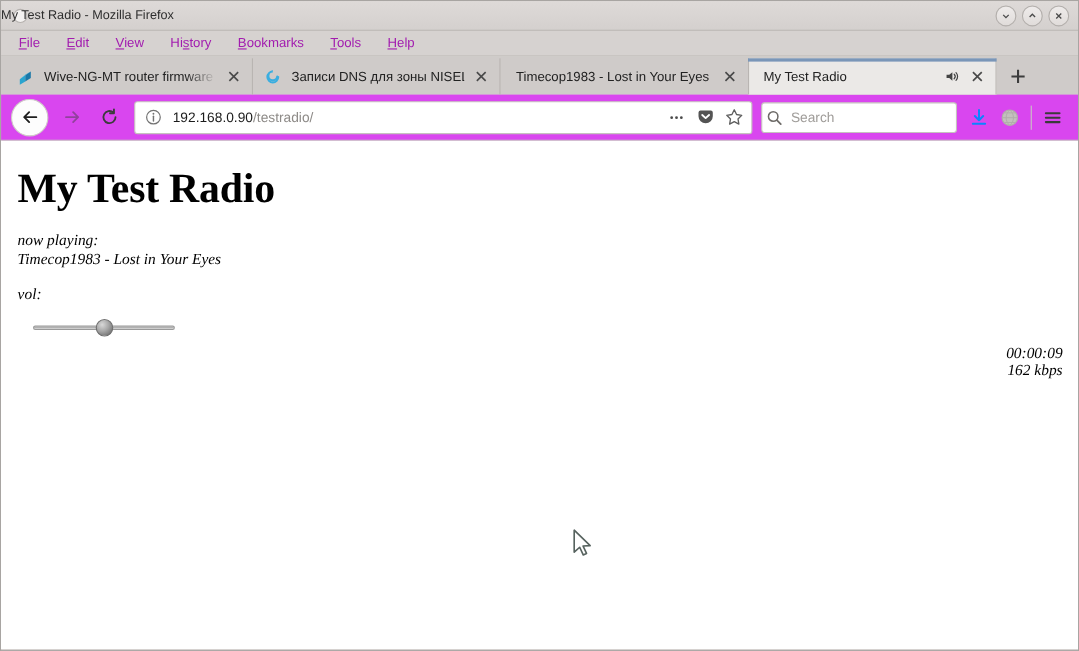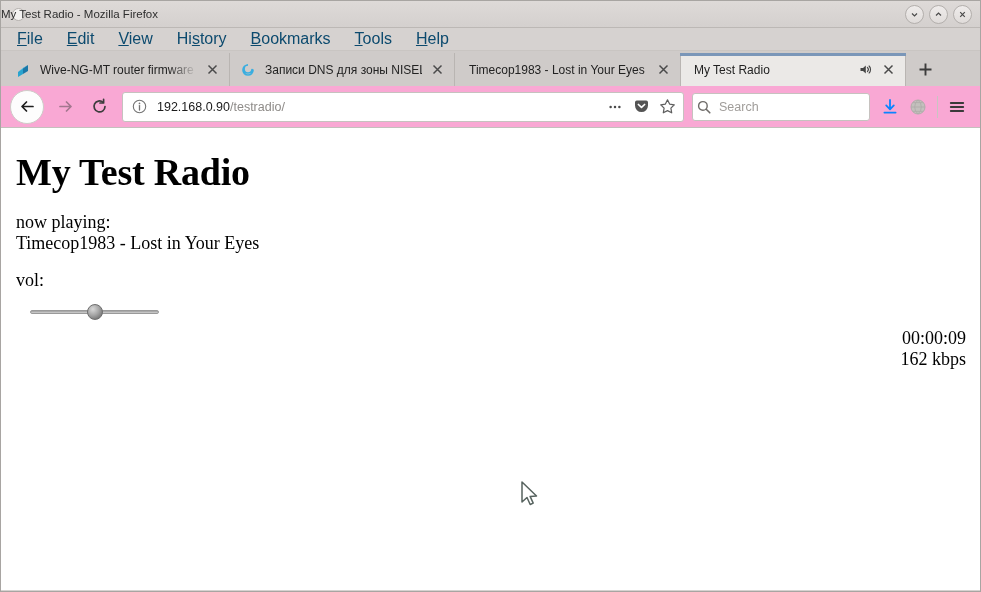--- a/index.html
+++ b/index.html
@@ -77,22 +77,22 @@
   .menubar {
     height: 23px;
     background: #d6d2d0;
     display: flex;
     align-items: center;
     padding-left: 16px;
     border-bottom: 1px solid #c9c5c2;
     box-sizing: border-box;
   }
   .menu-item {
-    font-size: 16px;
-    color: #0c4a6e;
+    font-size: 12px;
+    color: #a21caf;
     margin-right: 24px;
     white-space: nowrap;
   }
   .menu-item u { text-decoration: underline; }
 
   
   .tabstrip {
     height: 35px;
     background: #cfcbc9;
     display: flex;
@@ -167,21 +167,21 @@
     height: 33px;
     display: flex;
     align-items: center;
     justify-content: center;
     margin-left: 2px;
   }
 
   
   .navbar {
     height: 42px;
-    background: #f9a8d4;
+    background: #d946ef;
     display: flex;
     align-items: center;
     padding: 0 9px;
     box-sizing: border-box;
     border-bottom: 1px solid #c4c0bd;
   }
   .nav-btn {
     width: 30px;
     height: 30px;
     display: flex;
@@ -279,23 +279,24 @@
     font-family: "Liberation Serif", "DejaVu Serif", serif;
     color: #000000;
   }
   .page h1 {
     font-size: 38px;
     font-weight: bold;
     margin: 14px 0 18px 0;
     letter-spacing: -0.2px;
   }
   .page p {
-    font-size: 18px;
+    font-size: 14px;
     margin: 0 0 16px 0;
     line-height: 1.18;
+    font-style: italic;
   }
   .page p.controls { margin-bottom: 18px; }
   .page p.vol-label { margin-bottom: 12px; }
   .page p.stats { margin-bottom: 0; text-align: right; }
 
   
   .vol-slider {
     position: relative;
     width: 129px;
     height: 16px;

